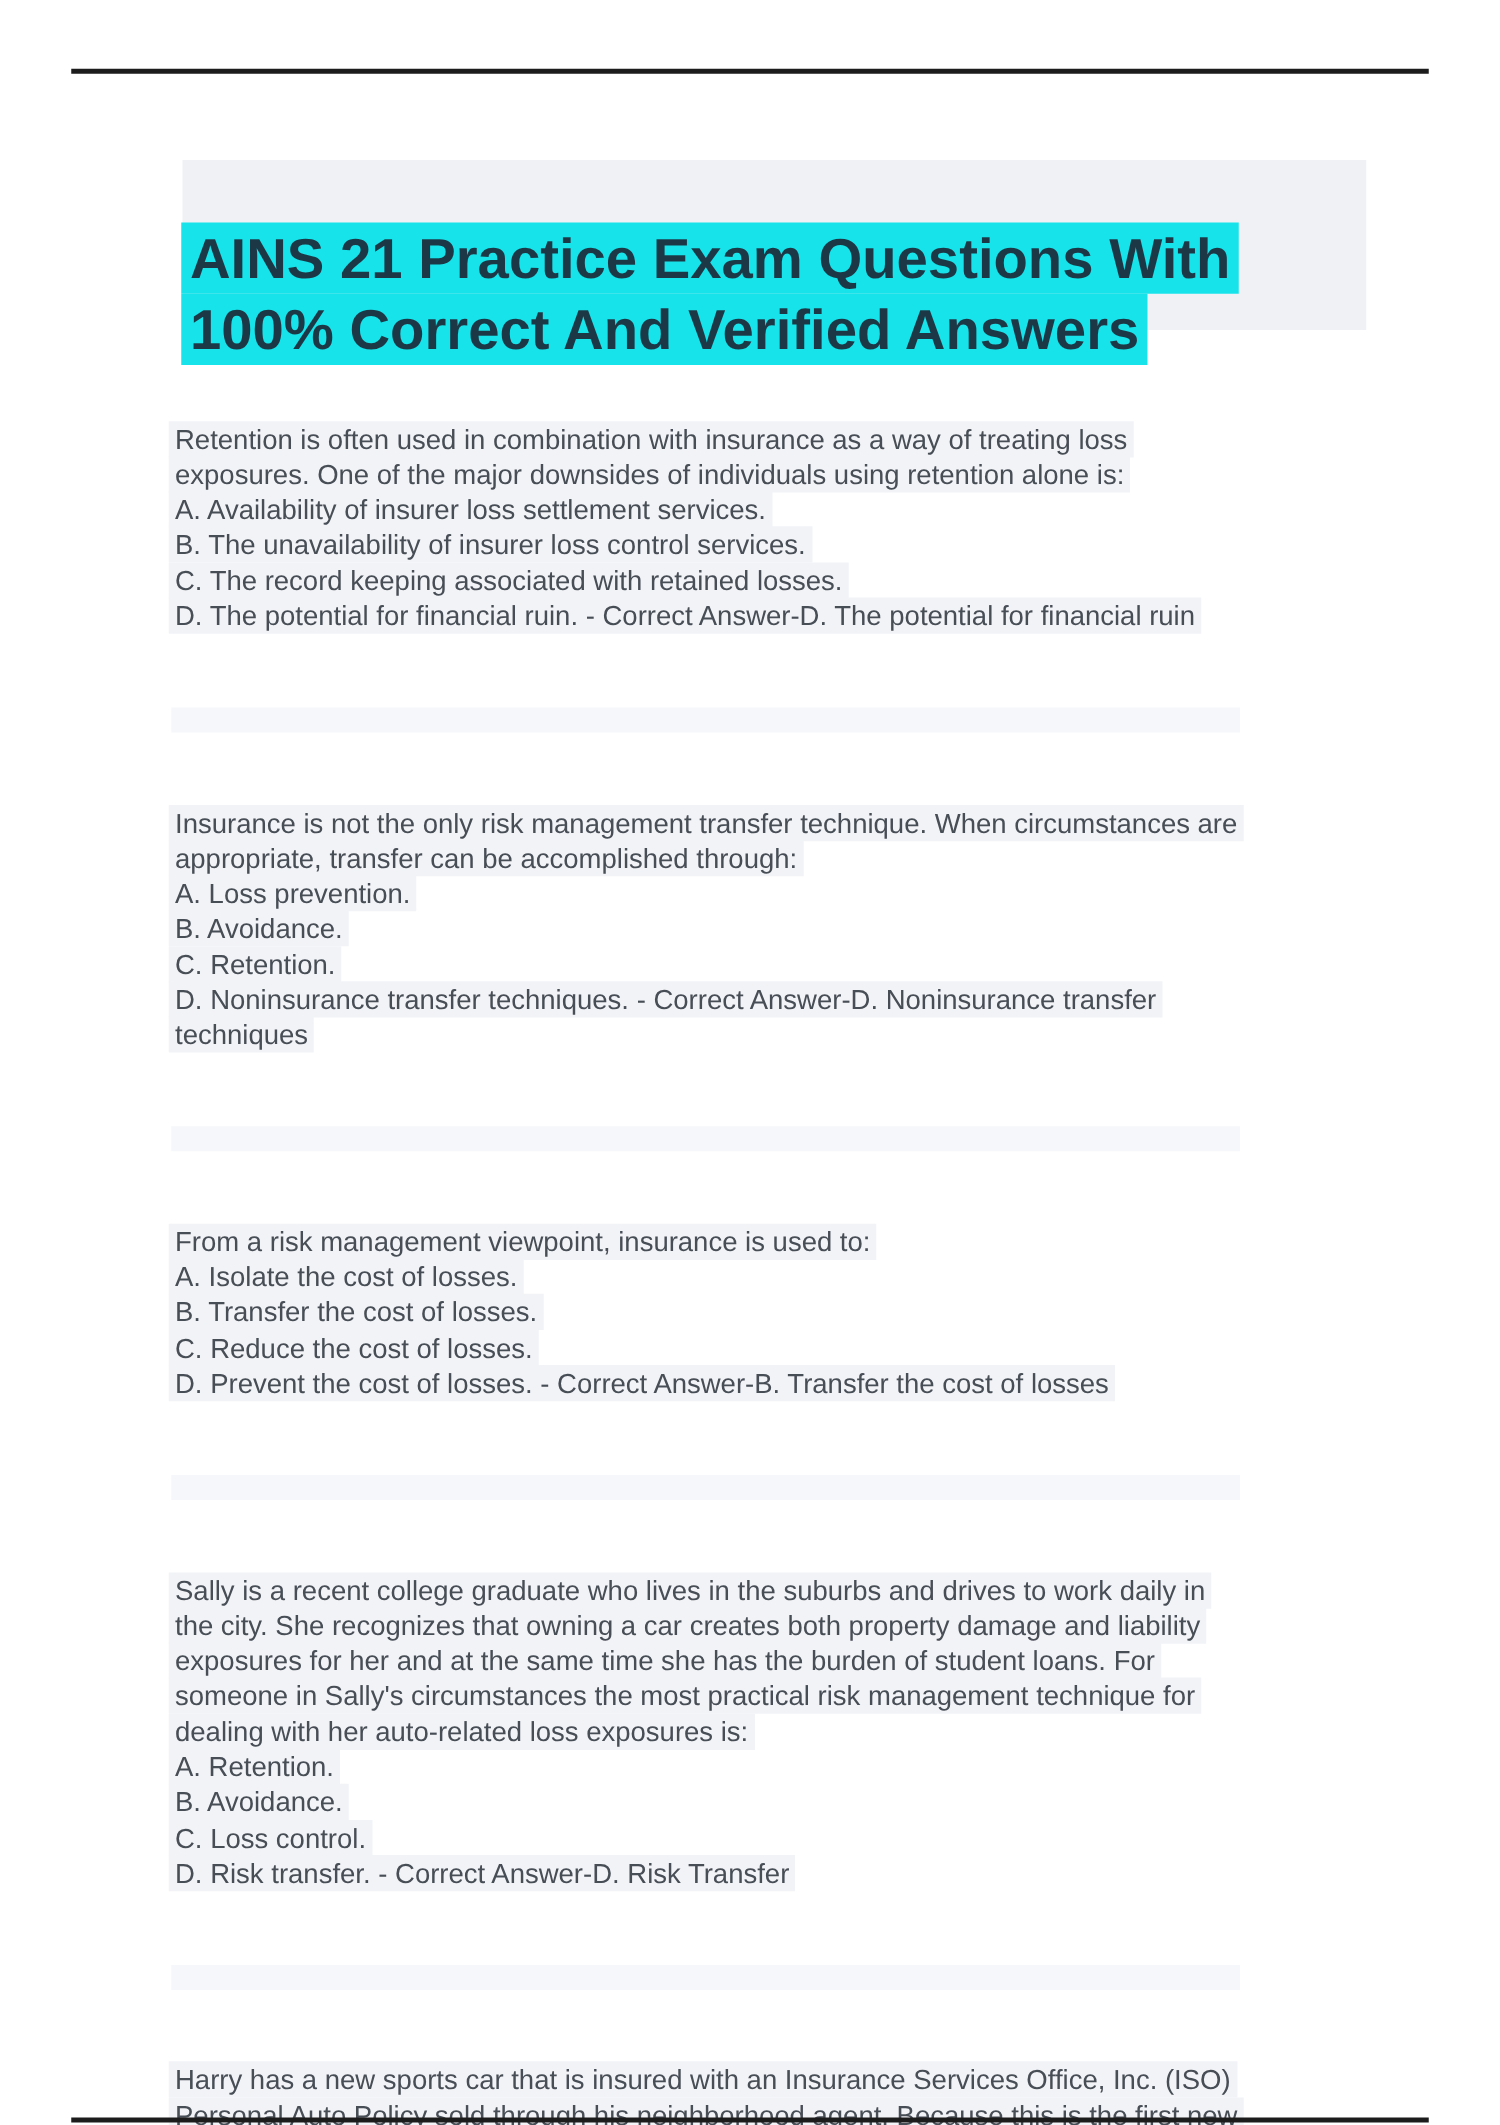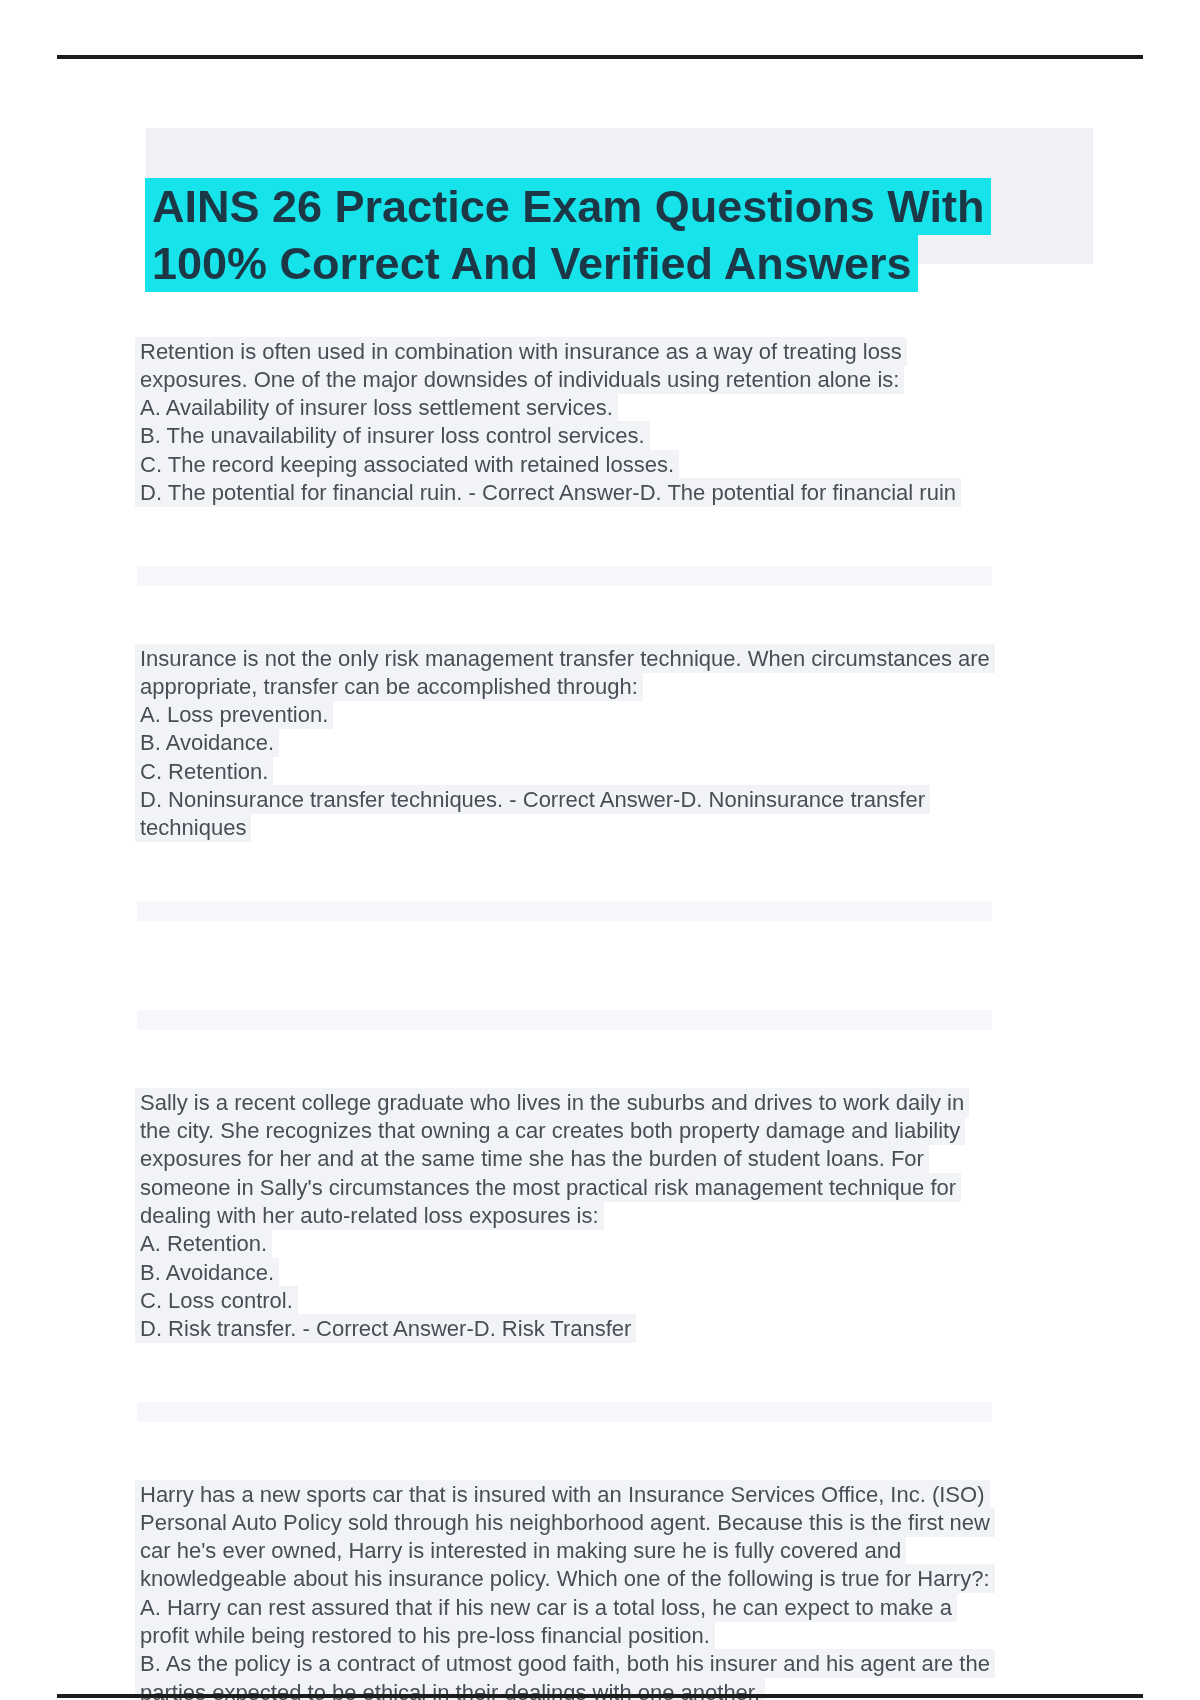--- a/index.html
+++ b/index.html
@@ -82,21 +82,21 @@
     background: var(--gap_band);
   }
 </style>
 </head>
 <body>
 
 <div class="rule rule-top"></div>
 
 <div class="title-panel"></div>
 
-<h1 class="doc-title"><span class="hl">AINS 26 Practice Exam Questions With
+<h1 class="doc-title"><span class="hl">AINS 21 Practice Exam Questions With
 100% Correct And Verified Answers</span></h1>
 
 <div class="content">
 
   <p class="q"><span class="hl">Retention is often used in combination with insurance as a way of treating loss
 exposures. One of the major downsides of individuals using retention alone is:
 A. Availability of insurer loss settlement services.
 B. The unavailability of insurer loss control services.
 C. The record keeping associated with retained losses.
 D. The potential for financial ruin. - Correct Answer-D. The potential for financial ruin</span></p>
@@ -106,20 +106,25 @@
   <p class="q"><span class="hl">Insurance is not the only risk management transfer technique. When circumstances are
 appropriate, transfer can be accomplished through:
 A. Loss prevention.
 B. Avoidance.
 C. Retention.
 D. Noninsurance transfer techniques. - Correct Answer-D. Noninsurance transfer
 techniques</span></p>
 
   <div class="gap-band"></div>
 
+  <p class="q"><span class="hl">From a risk management viewpoint, insurance is used to:
+A. Isolate the cost of losses.
+B. Transfer the cost of losses.
+C. Reduce the cost of losses.
+D. Prevent the cost of losses. - Correct Answer-B. Transfer the cost of losses</span></p>
 
   <div class="gap-band"></div>
 
   <p class="q"><span class="hl">Sally is a recent college graduate who lives in the suburbs and drives to work daily in
 the city. She recognizes that owning a car creates both property damage and liability
 exposures for her and at the same time she has the burden of student loans. For
 someone in Sally's circumstances the most practical risk management technique for
 dealing with her auto-related loss exposures is:
 A. Retention.
 B. Avoidance.

